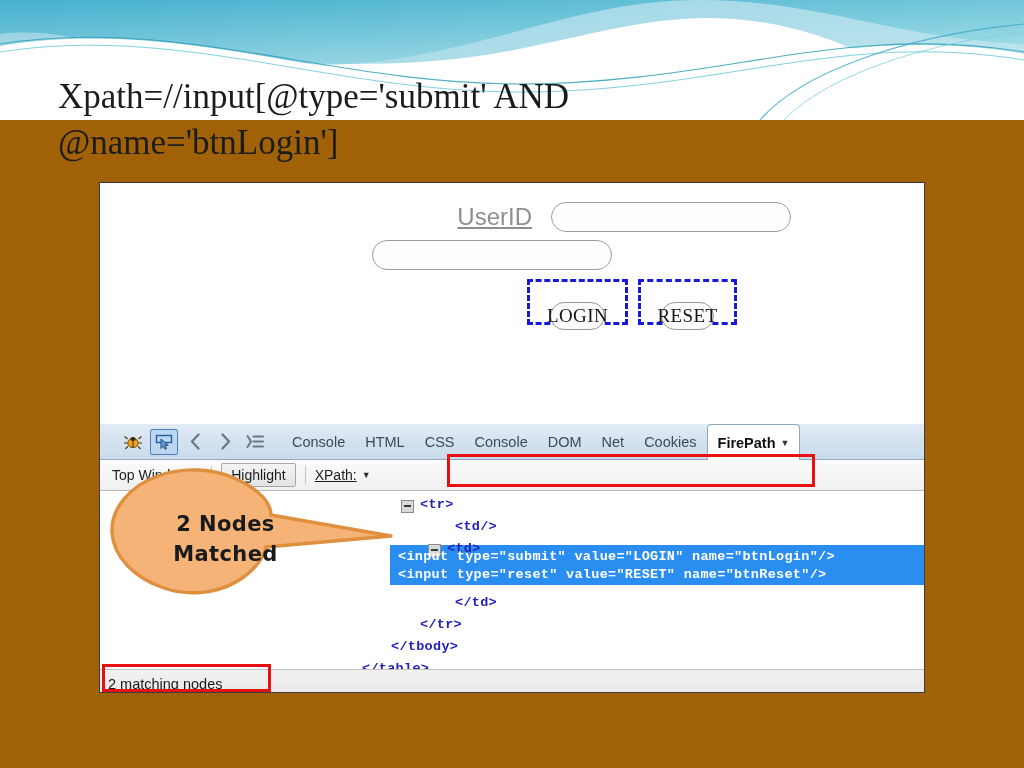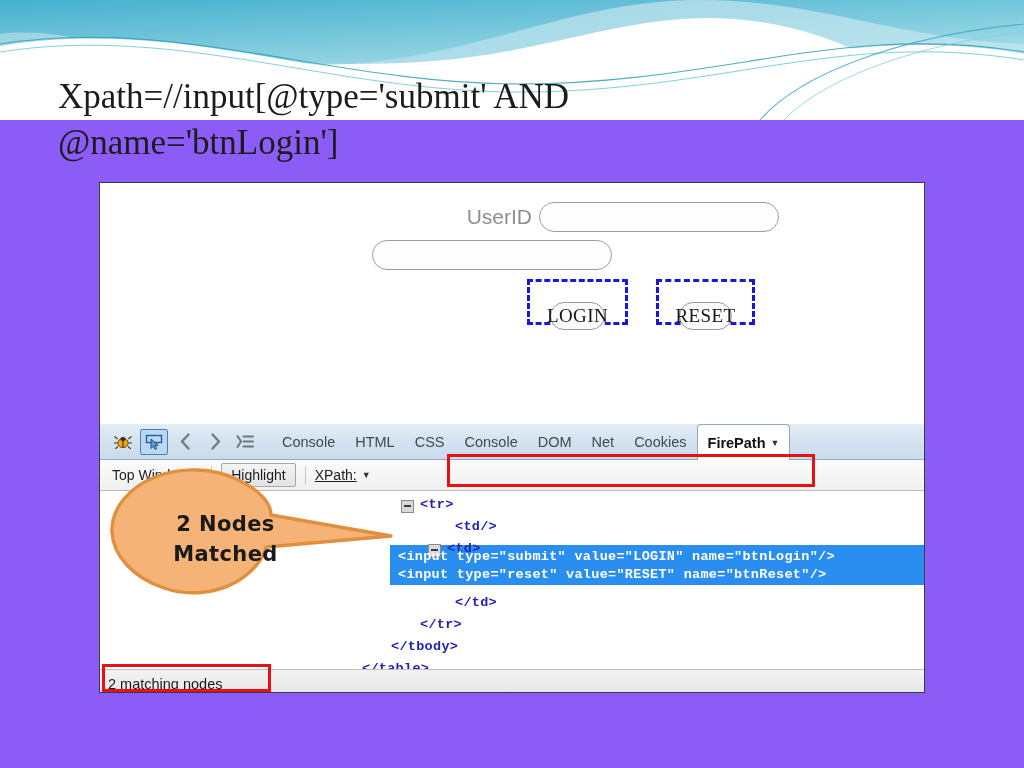--- a/index.html
+++ b/index.html
@@ -6,21 +6,21 @@
     margin: 0; padding: 0;
     width: 1024px; height: 768px;
     overflow: hidden;
     background: #ffffff;
     font-family: "Liberation Sans", sans-serif;
   }
 
   #slide {
     position: relative;
     width: 1024px; height: 768px;
-    background: #8b5cf6;
+    background: #a16207;
     overflow: hidden;
   }
 
   
   #banner {
     position: absolute;
     top: 0; left: 0;
     width: 1024px; height: 120px;
     pointer-events: none;
   }
@@ -50,25 +50,26 @@
   }
 
   
   .form-row {
     position: absolute;
     display: flex;
     align-items: center;
   }
   .form-label {
     font-family: "Liberation Sans", sans-serif;
-    font-size: 21px;
+    font-size: 24px;
     color: #8e8e8e;
     text-align: right;
-    padding-right: 7px;
+    padding-right: 19px;
     width: 160px;
+    text-decoration: underline;
   }
   .text-input {
     width: 240px; height: 30px;
     border: 1.5px solid #999ea3;
     border-radius: 15px;
     background: #fefefe;
     box-sizing: border-box;
   }
 
   .btn-wrap {
@@ -106,21 +107,21 @@
   }
 
   
   #fb-toolbar {
     position: relative;
     height: 36px;
     background: linear-gradient(to bottom, #e4edf6 0%, #d4e2ef 48%, #c9dbec 100%);
     border-bottom: 1px solid #8fa8bd;
     display: flex;
     align-items: center;
-    padding-left: 10px;
+    padding-left: 20px;
     box-sizing: border-box;
   }
   .fb-icon {
     width: 26px; height: 24px;
     display: flex; align-items: center; justify-content: center;
     margin-right: 4px;
   }
   .fb-tab {
     font-family: "Liberation Sans", sans-serif;
     font-size: 14.5px;
@@ -316,21 +317,21 @@
     </div>
 
     <div class="form-row" style="left:272px; top:57px;">
       <div class="text-input"></div>
     </div>
 
     <div class="btn-wrap" style="left:427px; top:96px; width:101px; height:37px;">
       <div class="btn">LOGIN</div>
     </div>
 
-    <div class="btn-wrap" style="left:556px; top:96px; width:99px; height:37px;">
+    <div class="btn-wrap" style="left:538px; top:96px; width:99px; height:37px;">
       <div class="btn">RESET</div>
     </div>
 
     <svg id="green-arrow" width="62" height="88" viewBox="0 0 62 88">
       <path d="M22,2 L40,2 L40,54 L57,54 L31,86 L5,54 L22,54 Z" fill="#5ba32b" stroke="#4f9226" stroke-width="1"></path>
     </svg>
 
     <div id="firebug">
 
       <div id="fb-toolbar">

